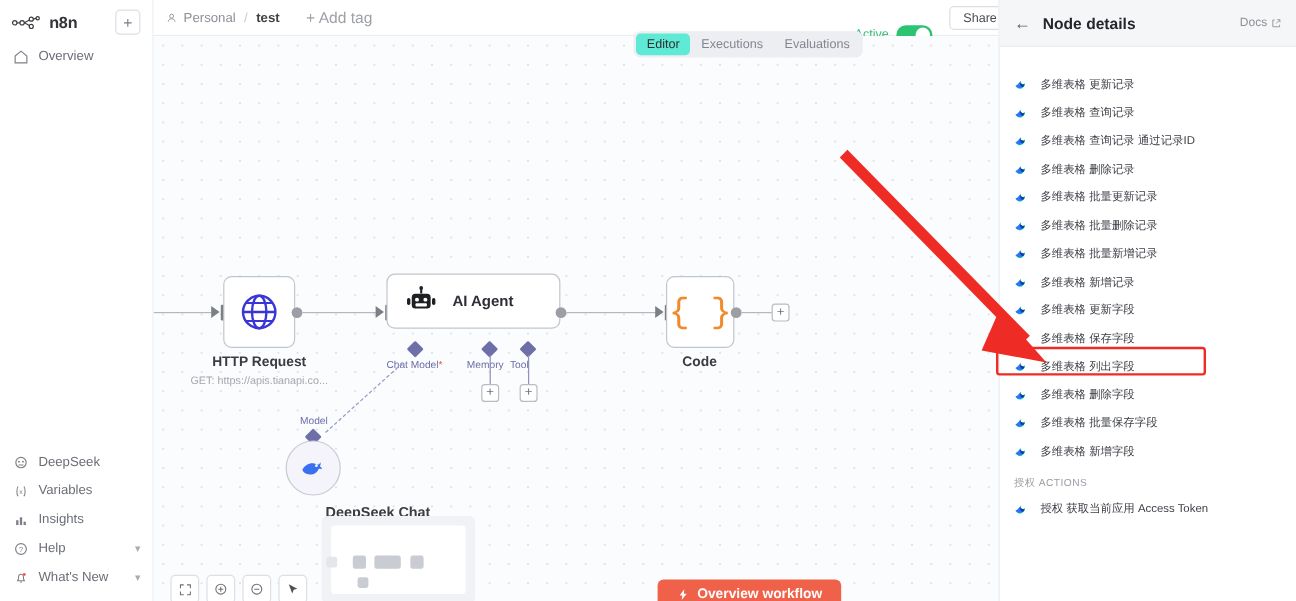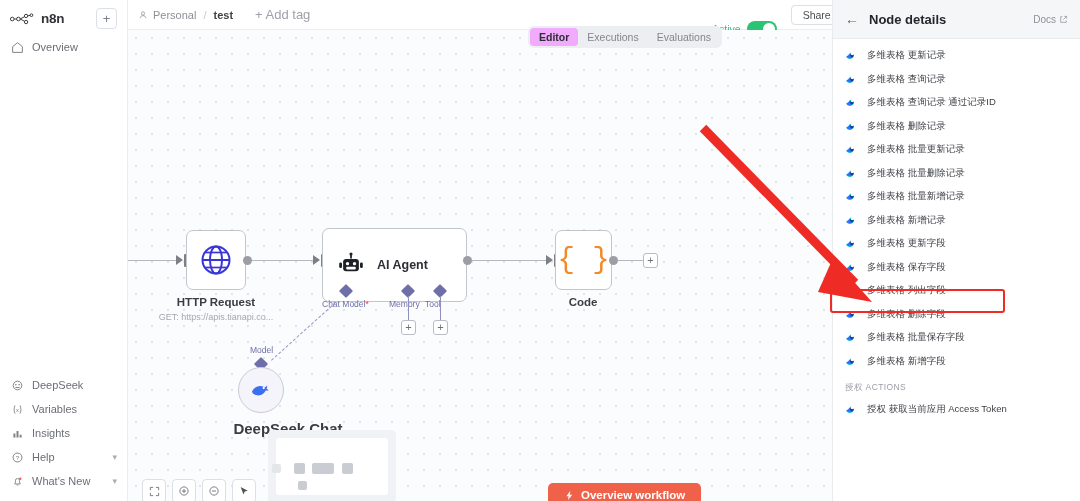--- a/index.html
+++ b/index.html
@@ -80,21 +80,21 @@
 
   
   .tabs {
     position: absolute; left: 528px; top: 26px;
     background: #eceef2; border-radius: 6px; padding: 2px;
     display: flex; gap: 0; z-index: 20;
   }
   .tab {
     padding: 3px 9px; font-size: 10.5px; color: #83868d; border-radius: 4px; cursor: pointer;
   }
-  .tab.active { background: #f0abfc; color: #2c2e33; font-weight: 700; }
+  .tab.active { background: #5eead4; color: #2c2e33; font-weight: 400; }
 
   
   .canvas {
     position: absolute; left: 128px; top: 30px; right: 0; bottom: 0;
     background-color: #fbfcfd;
     background-image: radial-gradient(#dfe3ea 0.9px, transparent 0.9px);
     background-size: 16px 16px;
     overflow: hidden;
   }
   .node-card {
@@ -174,21 +174,21 @@
     align-items: center; gap: 3px; cursor: pointer;
   }
   .rp-body { flex: 1; overflow: hidden; padding: 0 12px; }
   .node-head { display: flex; align-items: center; gap: 10px; padding: 12px 0 6px 0; }
   .feishu-logo { width: 19px; height: 19px; flex: 0 0 19px; }
   .node-name { font-size: 13.5px; font-weight: 700; color: #1f2126; }
   .installed {
     margin-left: auto; font-size: 9.5px; color: #9b9ea5;
     display: flex; align-items: center; gap: 3px;
   }
-  .act-list { margin-top: 5px; }
+  .act-list { margin-top: 20px; }
   .act-item {
     display: flex; align-items: center; gap: 9px; height: 23.5px;
     font-size: 9.5px; color: #3c3e44; cursor: pointer; white-space: nowrap;
   }
   .act-item .fl { width: 13px; height: 13px; flex: 0 0 13px; }
   .sec-head {
     font-size: 8.5px; color: #9b9ea5; letter-spacing: 0.4px;
     margin-top: 9px; margin-bottom: 4px;
   }
 
@@ -350,21 +350,21 @@
       </svg>
     </div>
     <div class="node-label" style="left:18px; top:266px; width:140px;">HTTP Request</div>
     <div class="node-sub" style="left:8px; top:282px; width:160px;">GET: https://apis.tianapi.co...</div>
 
     <div class="conn-dot" style="left:115px; top:226px;"></div>
     <div class="conn-line" style="left:124px; top:230px; width:63px;"></div>
     <div class="conn-arrow" style="left:185px; top:225px;"></div>
     <div class="conn-bar" style="left:193px; top:224px;"></div>
 
-    <div class="node-card" style="left:194px; top:198px; width:145px; height:74px; justify-content:flex-start; padding-left:14px; gap:12px;">
+    <div class="node-card" style="left:194px; top:198px; width:145px; height:46px; justify-content:flex-start; padding-left:14px; gap:12px;">
       <svg width="28" height="28" viewBox="0 0 32 32">
         <rect x="7" y="9" width="18" height="14" rx="3.4" fill="#1f2024"></rect>
         <rect x="2.5" y="13" width="3.2" height="6.5" rx="1.5" fill="#1f2024"></rect>
         <rect x="26.3" y="13" width="3.2" height="6.5" rx="1.5" fill="#1f2024"></rect>
         <rect x="15" y="4.2" width="2" height="4.4" fill="#1f2024"></rect>
         <circle cx="16" cy="3.4" r="1.8" fill="#1f2024"></circle>
         <circle cx="12" cy="14.5" r="1.9" fill="#fff"></circle>
         <circle cx="20" cy="14.5" r="1.9" fill="#fff"></circle>
         <rect x="10.6" y="18" width="10.8" height="3" rx="0.8" fill="#fff"></rect>
       </svg>
@@ -403,21 +403,21 @@
     <div class="plus-sq" style="left:515px; top:223px;">+</div>
 
     <div class="sub-label" style="left:122px; top:315px; font-size:8.5px;">Model</div>
     <div class="diamond" style="left:128px; top:329px;"></div>
     <div class="circ-node" style="left:110px; top:337px;">
       <svg width="24" height="24" viewBox="0 0 32 32">
         <path d="M4 18c2.5-5 8-8 13-7 2 .4 3.5 1.8 5 1 1.5-.8 2-2.4 2-2.4s.8 2.6-.6 4.4c2.2 1.4 2.6 3.6 2.6 3.6s-2-1.3-4-.6c-1.3 3.6-5 6.2-9.4 6.2C7.8 23.2 4.6 20.8 4 18z" fill="#3a6ff0"></path>
         <circle cx="19.6" cy="13.4" r="1.5" fill="#fff"></circle>
       </svg>
     </div>
-    <div class="node-label" style="left:70px; top:390px; width:180px; font-size:15px;">DeepSeek Chat</div>
+    <div class="node-label" style="left:97px; top:390px; width:180px; font-size:12px;">DeepSeek Chat</div>
     <div class="node-label" style="left:82px; top:405px; width:180px; font-size:11px;">Model</div>
 
     <div class="ovl-card">
       <div class="ovl-inner">
         <div class="ovl-bar" style="left:-4px; top:26px; width:9px; height:9px; background:#e4e6ea;"></div>
         <div class="ovl-bar" style="left:18px; top:25px; width:11px; height:11px;"></div>
         <div class="ovl-bar" style="left:36px; top:25px; width:22px; height:11px;"></div>
         <div class="ovl-bar" style="left:66px; top:25px; width:11px; height:11px;"></div>
         <div class="ovl-bar" style="left:22px; top:43px; width:9px; height:9px;"></div>
       </div>

